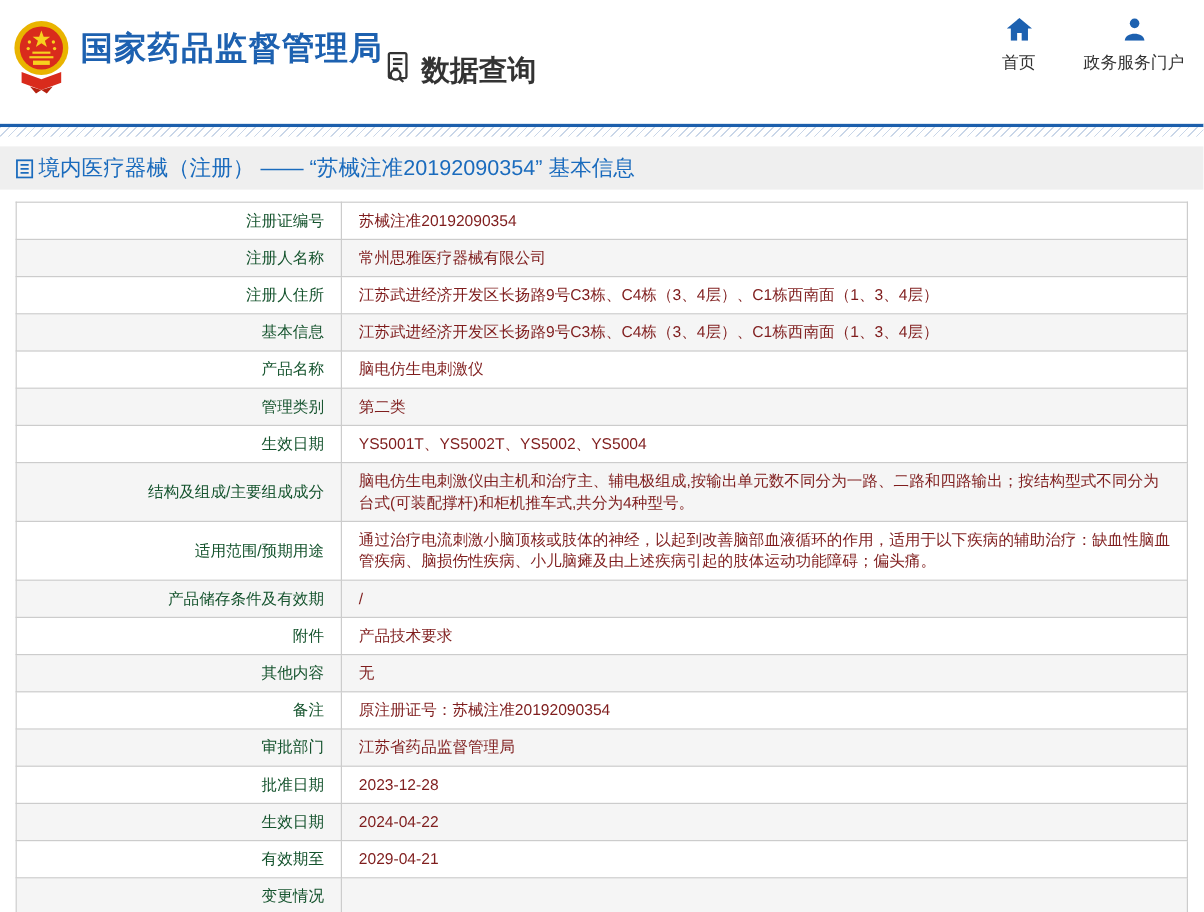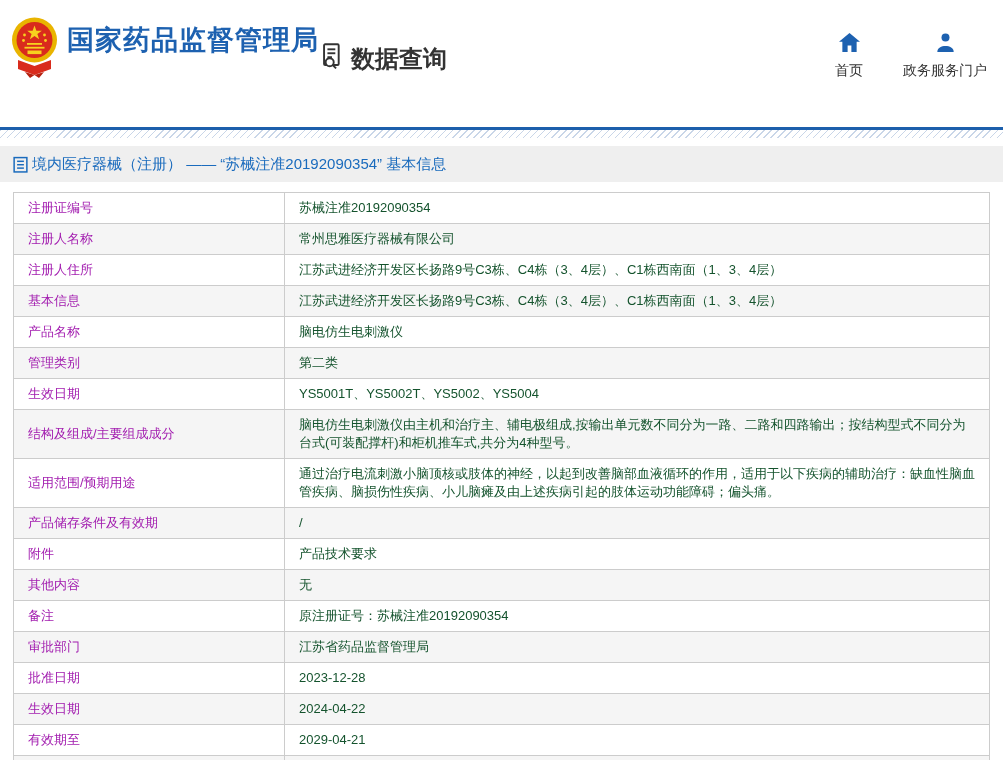--- a/index.html
+++ b/index.html
@@ -2,44 +2,44 @@
 <html><head>
 <meta charset="utf-8">
 <style>
   html,body{margin:0;padding:0;}
   body{
     width:1003px;height:760px;overflow:hidden;background:#fff;
     font-family:"Liberation Sans","DejaVu Sans",sans-serif;
     -webkit-font-smoothing:antialiased;
   }
   
-  .header{position:relative;height:127px;background:#fff;}
+  .header{position:relative;height:103px;background:#fff;}
   .logo{position:absolute;left:11px;top:15px;}
   .brand{position:absolute;left:67px;top:25px;}
   .brand-cn{font-size:27px;font-weight:bold;color:#1d61b0;letter-spacing:1px;line-height:30px;}
   .brand-en{font-size:12.5px;color:#2e6db4;margin-top:3px;}
   .data-query{position:absolute;left:319px;top:42px;display:flex;align-items:center;gap:5px;
     font-size:24px;font-weight:bold;color:#333;cursor:pointer;}
-  .top-nav{position:absolute;right:16px;top:33px;display:flex;gap:40px;}
+  .top-nav{position:absolute;right:16px;top:15px;display:flex;gap:40px;}
   .nav-item{display:flex;flex-direction:column;align-items:center;gap:7px;font-size:14px;color:#333;cursor:pointer;}
   .header-line{height:3px;background:#1c5fac;}
   .hatch{height:8px;background:repeating-linear-gradient(135deg,#c9d6e8 0,#c9d6e8 1px,#ffffff 1px,#ffffff 5px);}
   .gap{height:8px;background:#fff;}
   
   .title-bar{height:36px;background:#efefef;display:flex;align-items:center;padding-left:13px;
-    font-size:15px;color:#1a6bbd;}
+    font-size:18px;color:#1a6bbd;}
   .title-bar .doc-icon{margin-right:4px;display:inline-flex;}
   
   .table-wrap{margin:10px 13px 0 13px;}
   table.info{border-collapse:collapse;width:977px;font-size:13px;table-layout:fixed;}
   table.info tr{background:#fff;}
   table.info tr:nth-child(even){background:#f5f5f5;}
   td{border:1px solid #ccc;padding:6px 14px;line-height:18px;vertical-align:middle;word-break:break-all;}
-  td.label{width:242px;text-align:left;color:#a21caf;}
-  td.value{color:#14532d;}
+  td.label{width:242px;text-align:right;color:#14532d;}
+  td.value{color:#7f1d1d;}
 </style>
 </head>
 <body>
 
 <div class="header">
   <div class="logo">
     <svg width="47" height="66" viewBox="0 0 47 66">
       <circle cx="23.5" cy="25" r="22.5" fill="#e9b400"></circle>
       <circle cx="23.5" cy="25" r="18" fill="#d92b1c"></circle>
       <polygon points="23.5,10.5 25.4,15.7 30.8,15.7 26.4,19 28.1,24.2 23.5,21 18.9,24.2 20.6,19 16.2,15.7 21.6,15.7" fill="#f7d11e"></polygon>

